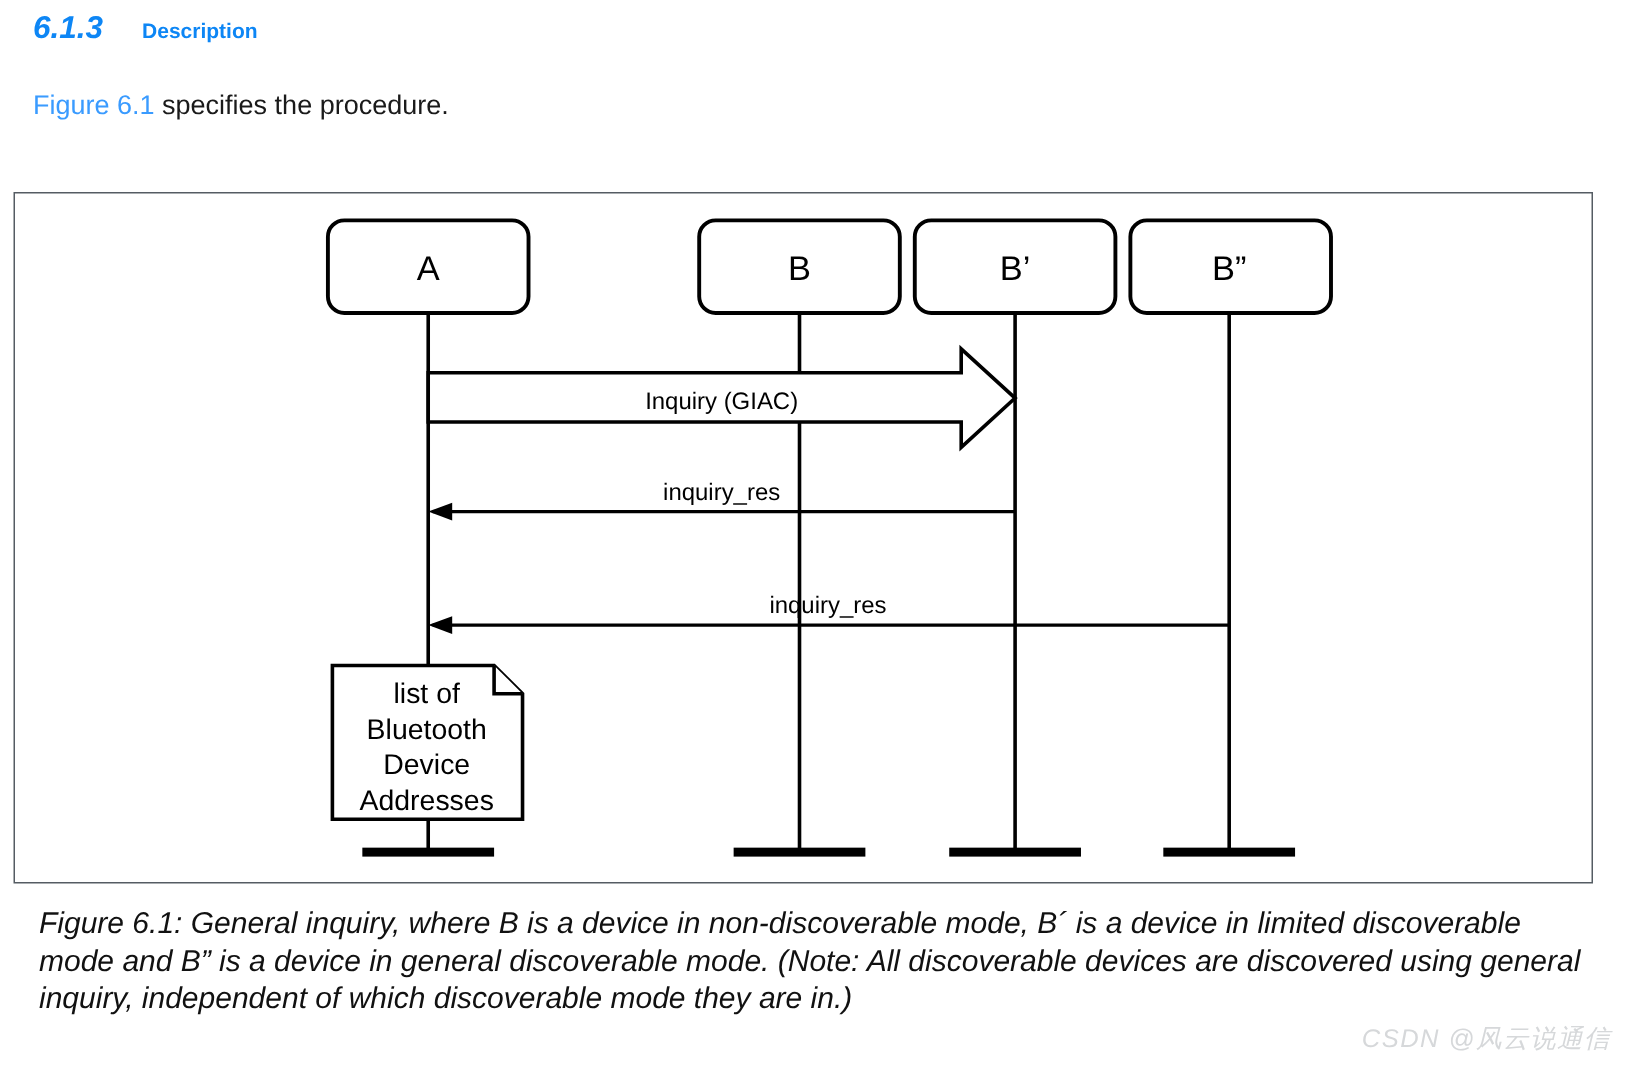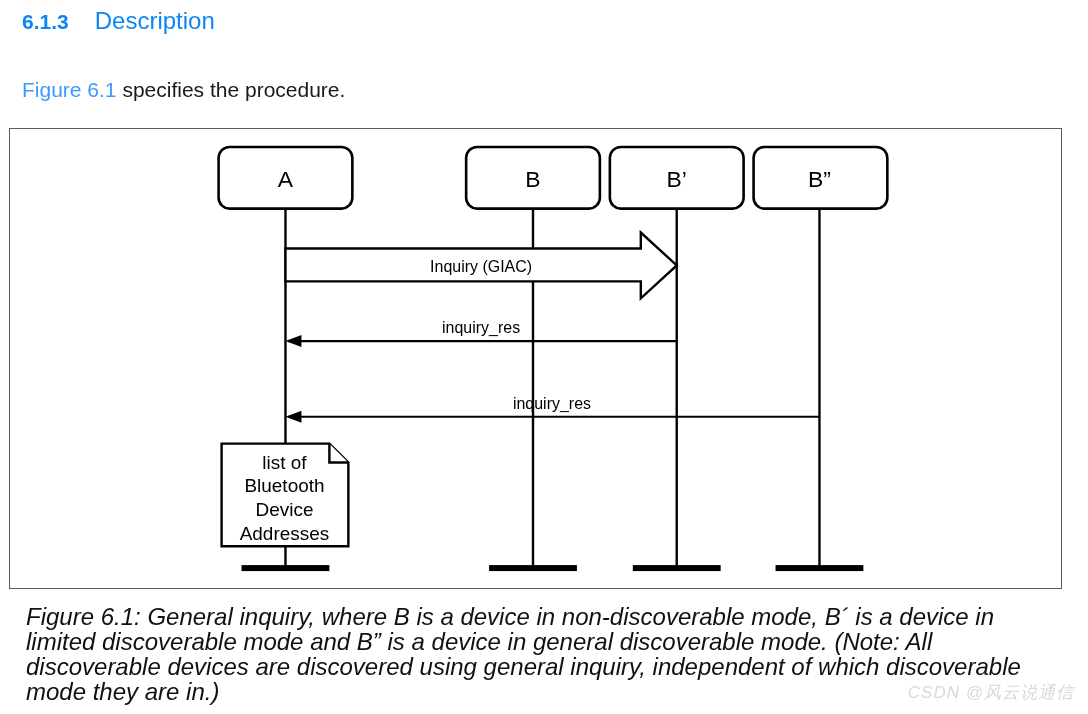--- a/index.html
+++ b/index.html
@@ -24,33 +24,34 @@
     top: 7px;
     display: flex;
     align-items: baseline;
     white-space: nowrap;
   }
   #heading-number {
     font-size: 21px;
     font-weight: bold;
     color: #0d86f5;
     letter-spacing: 0px;
+    font-style: italic;
   }
   #heading-title {
-    font-size: 24px;
-    font-weight: normal;
+    font-size: 14px;
+    font-weight: bold;
     color: #0d86f5;
     margin-left: 26px;
   }
 
   #intro-paragraph {
     position: absolute;
     left: 22px;
-    top: 78px;
-    font-size: 21px;
+    top: 60px;
+    font-size: 18px;
     white-space: nowrap;
     color: #1a1a1a;
   }
   #intro-link {
     color: #3a9bff;
   }
 
   
   #figure-frame {
     position: absolute;
@@ -69,21 +70,21 @@
     width: 100%;
     height: 100%;
   }
 
   
   #figure-caption {
     position: absolute;
     left: 26px;
     top: 604px;
     width: 1030px;
-    font-size: 24px;
+    font-size: 20px;
     font-style: italic;
     line-height: 25px;
     color: #111111;
   }
 
   
   #watermark {
     position: absolute;
     right: 14px;
     bottom: 10px;

